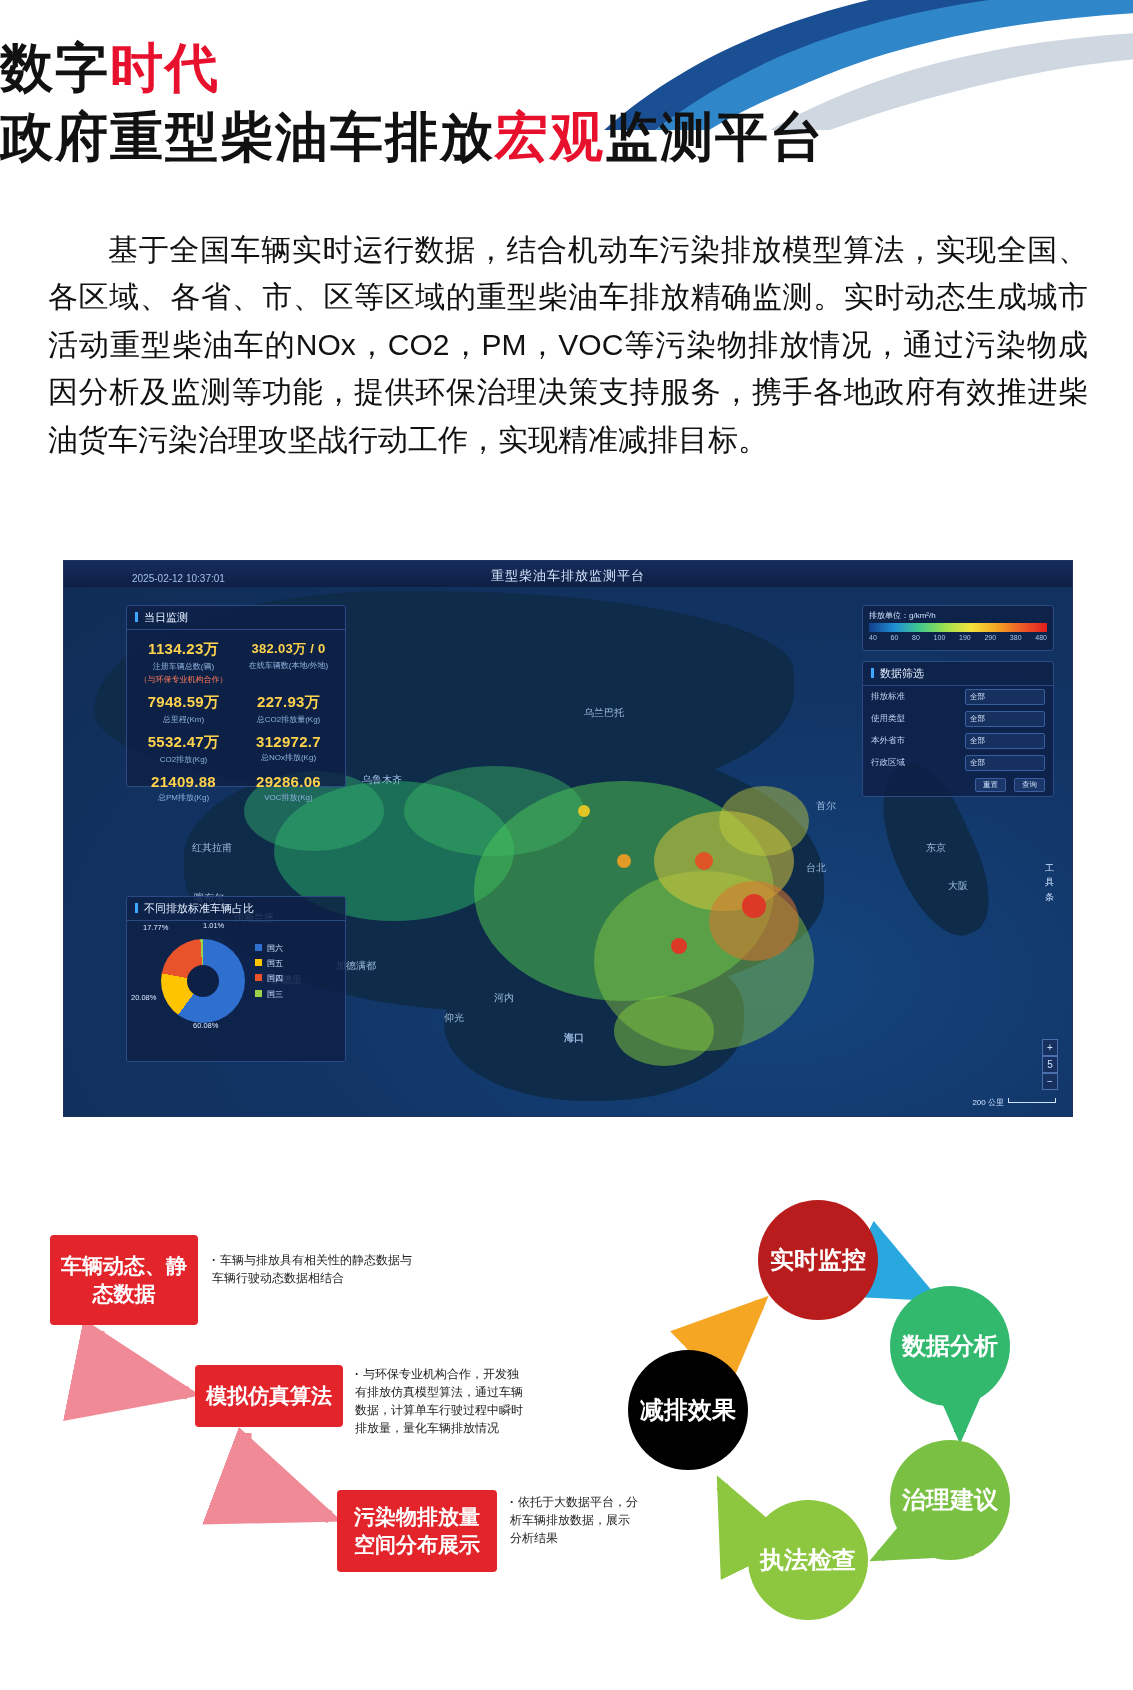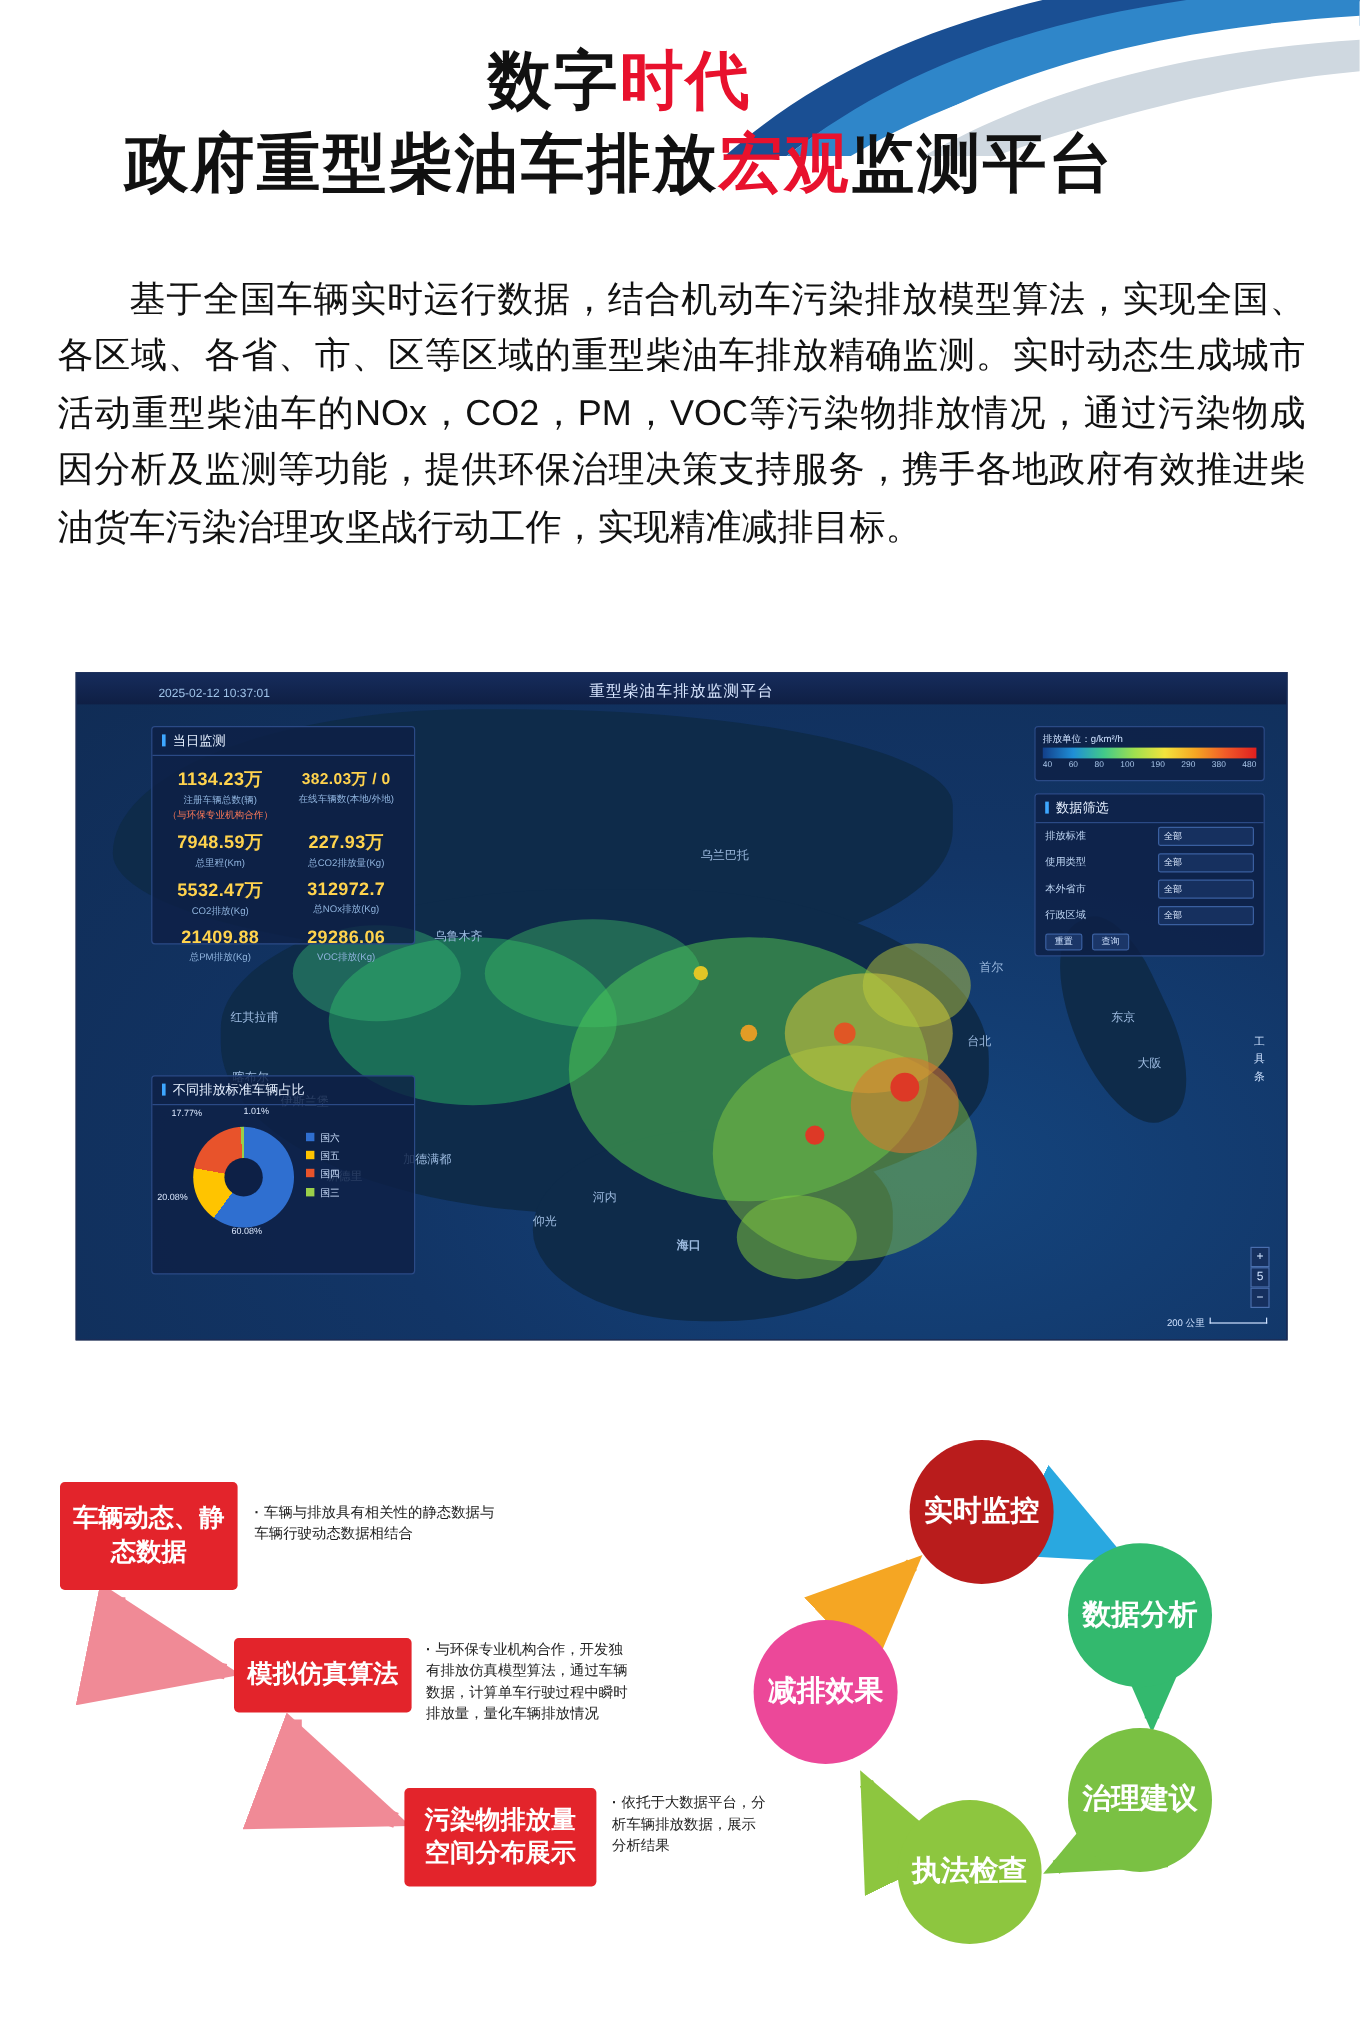--- a/index.html
+++ b/index.html
@@ -5,21 +5,21 @@
   html,body{margin:0;padding:0;}
   body{
     width:1133px;height:1690px;position:relative;overflow:hidden;
     background:#ffffff;
     font-family:"Liberation Sans","DejaVu Sans",sans-serif;
   }
   
   .swoosh-wrap{position:absolute;top:0;right:0;width:560px;height:130px;overflow:hidden;pointer-events:none;}
   .swoosh-wrap svg{position:absolute;top:-10px;right:-20px;}
   
-  .title-block{position:absolute;top:38px;left:0;width:1033px;text-align:center;}
+  .title-block{position:absolute;top:38px;left:0;width:1033px;text-align:left;}
   .title-line1{font-size:53px;font-weight:bold;letter-spacing:2px;line-height:1.12;color:#111;}
   .title-line2{font-size:53px;font-weight:bold;letter-spacing:2px;line-height:1.12;color:#111;margin-top:10px;}
   .red{color:#e8112d;}
   
   .para{
     position:absolute;top:226px;left:48px;width:1040px;
     font-size:30px;line-height:1.58;color:#111;text-align:justify;
     text-indent:60px;
   }
   
@@ -64,21 +64,21 @@
   .legend i{display:inline-block;width:7px;height:7px;margin-right:5px;}
   .dlabel{position:absolute;font-size:7.5px;color:#dce9ff;text-align:center;line-height:1.2;}
   
   #legendbar{right:18px;top:44px;width:190px;height:44px;}
   .legend-title{font-size:8px;color:#cfe2ff;padding:4px 6px 2px;}
   .grad{height:9px;margin:0 6px;background:linear-gradient(90deg,#123f8a,#1f8fd6,#41c98a,#9fe04f,#f2e33c,#f5a623,#f05a28,#e01f1f);}
   .grad-ticks{display:flex;justify-content:space-between;font-size:7px;color:#a9c6ea;margin:2px 6px 0;}
   #filters{right:18px;top:100px;width:190px;height:134px;}
   .frow{display:flex;align-items:center;justify-content:space-between;padding:3px 8px;font-size:8.5px;color:#bdd4f2;}
   .fsel{width:74px;height:14px;background:#16305f;border:1px solid #3a5fa0;border-radius:2px;font-size:7.5px;color:#dce9ff;line-height:14px;padding-left:4px;}
-  .fbtns{display:flex;gap:8px;padding:4px 8px 0;}
+  .fbtns{display:flex;gap:8px;justify-content:flex-end;padding:4px 8px 0;}
   .fbtn{font-size:7.5px;color:#cfe2ff;border:1px solid #3a5fa0;border-radius:2px;padding:1px 7px;background:#1b3668;}
   .mapctl{position:absolute;right:14px;bottom:26px;width:16px;z-index:9;color:#cfe2ff;font-size:10px;text-align:center;}
   .mapctl div{border:1px solid #4a6fae;background:#16305f;line-height:15px;height:15px;}
   .scalebar{position:absolute;right:16px;bottom:8px;color:#cfe2ff;font-size:8px;z-index:9;}
   .scalebar .bar{display:inline-block;width:46px;height:4px;border:1px solid #cfe2ff;border-top:none;vertical-align:2px;margin-left:4px;}
   .tools{position:absolute;right:18px;top:300px;z-index:9;color:#cfe2ff;font-size:9px;line-height:1.6;text-align:center;}
   .city{position:absolute;color:#9dbbe0;font-size:10px;z-index:4;text-align:center;}
   
   .flow{position:absolute;left:40px;top:1235px;width:520px;height:420px;}
   .fbox{position:absolute;background:#e3242b;color:#fff;border-radius:4px;
@@ -93,21 +93,21 @@
   #fn2{left:315px;top:130px;width:175px;}
   #fn3{left:470px;top:258px;width:130px;}
   
   .cycle{position:absolute;left:600px;top:1200px;width:500px;height:450px;}
   .cnode{position:absolute;border-radius:50%;display:flex;align-items:center;justify-content:center;
          color:#fff;font-size:24px;font-weight:bold;text-align:center;line-height:1.25;}
   #c1{left:158px;top:0px;width:120px;height:120px;background:#b91c1c;}
   #c2{left:290px;top:86px;width:120px;height:120px;background:#33b96e;}
   #c3{left:290px;top:240px;width:120px;height:120px;background:#7ac143;}
   #c4{left:148px;top:300px;width:120px;height:120px;background:#8dc63f;}
-  #c5{left:28px;top:150px;width:120px;height:120px;background:#ec4899;}
+  #c5{left:28px;top:150px;width:120px;height:120px;background:#000000;}
 </style>
 </head>
 <body>
 
 <div class="swoosh-wrap">
   <svg width="600" height="150" viewBox="0 0 600 150">
     <path d="M40,150 C180,20 360,-10 600,-30 L600,10 C380,20 210,50 90,150 Z" fill="#1a4f93"></path>
     <path d="M90,150 C230,35 400,5 600,-5 L600,30 C420,42 260,72 140,150 Z" fill="#2f86c9"></path>
     <path d="M150,150 C290,55 450,30 600,22 L600,52 C470,60 320,92 200,150 Z" fill="#ffffff"></path>
     <path d="M200,150 C330,70 480,48 600,42 L600,68 C500,74 370,104 250,150 Z" fill="#cfd8e0"></path>

